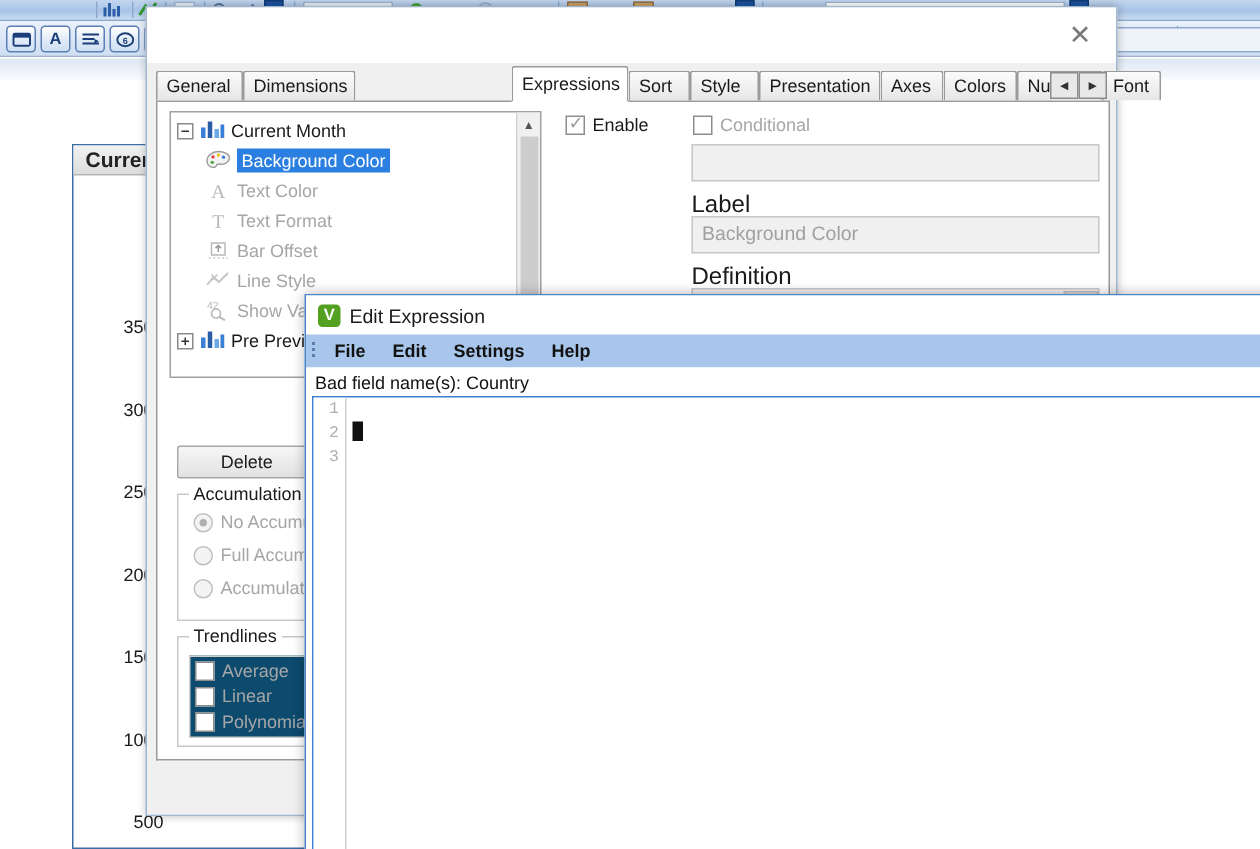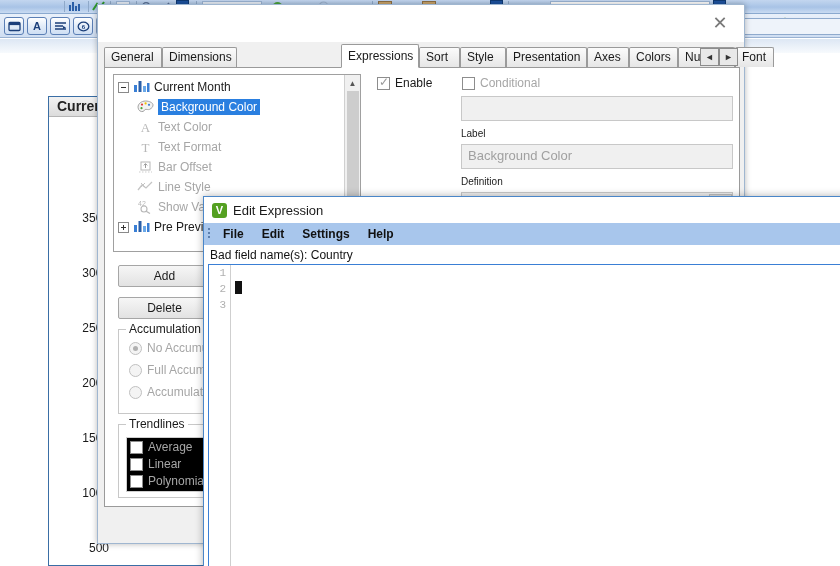--- a/index.html
+++ b/index.html
@@ -211,32 +211,32 @@
     margin-right: 5px; position: relative; flex:none;
   }
   .cbox.checked::after {
     content: "\2713"; position: absolute; left: 1px; top: -3px; font-size: 12px; color: #9a9a9a;
   }
   .lbl-dim { color: #a6a6a6; font-size: 12px; }
   .lbl { color: #1a1a1a; font-size: 12px; }
 
   .tl-inner {
     position: absolute; left: 7px; top: 12px; width: 112px; height: 55px;
-    border: 1px solid #cfcfcf; background: #000000; overflow: hidden;
+    border: 1px solid #cfcfcf; background: #0c4a6e; overflow: hidden;
   }
 
   
   .enable-row { position: absolute; left: 272px; top: 8px; display:flex; align-items:center; }
   .cond-row { position: absolute; left: 357px; top: 8px; display:flex; align-items:center; }
   .txt-ro {
     position: absolute; border: 1px solid #c8c8c8; background: #f0f0f0;
     color: #a0a0a0; font-size: 13px; padding: 3px 6px; white-space: nowrap; overflow: hidden;
   }
   .fld-label {
-    position: absolute; font-size: 10px; color: #1a1a1a;
+    position: absolute; font-size: 16px; color: #1a1a1a;
   }
   .def-btn {
     position: absolute; width: 23px; height: 21px; border: 1px solid #c0c0c0;
     background: #e0e0e0;
   }
 
   
   .dlg-expr {
     position: absolute; left: 203px; top: 196px; width: 700px; height: 380px;
     background: #ffffff;
@@ -531,21 +531,20 @@
             </span>
             <span class="tlabel">Pre Previous Month</span>
           </div>
 
           <div class="tree-scroll">
             <div class="up">▲</div>
             <div class="thumb"></div>
           </div>
         </div>
 
-        <button class="btn" style="left:13px; top:197px;">Add</button>
         <button class="btn" style="left:13px; top:229px;">Delete</button>
 
         <div class="groupbox" style="left:13px; top:261px; width:124px; height:85px;">
           <span class="gb-title">Accumulation</span>
           <div class="radio-row" style="left:10px; top:11px;">
             <span class="radio checked"></span>
             <span class="lbl-dim">No Accumulation</span>
           </div>
           <div class="radio-row" style="left:10px; top:33px;">
             <span class="radio"></span>

